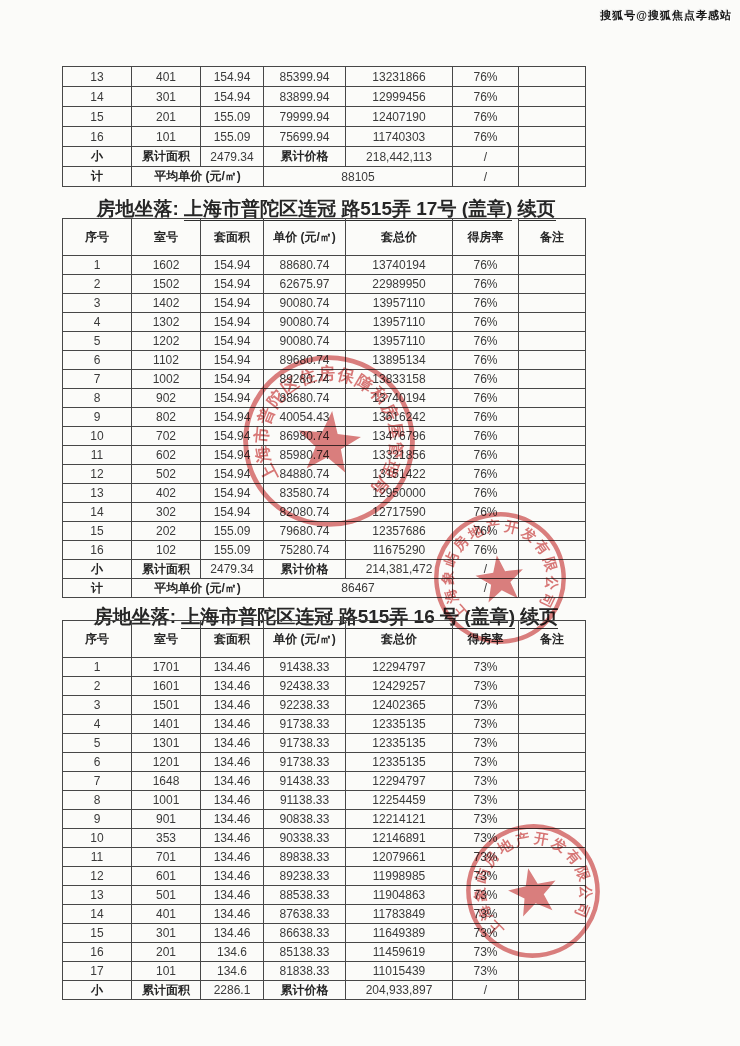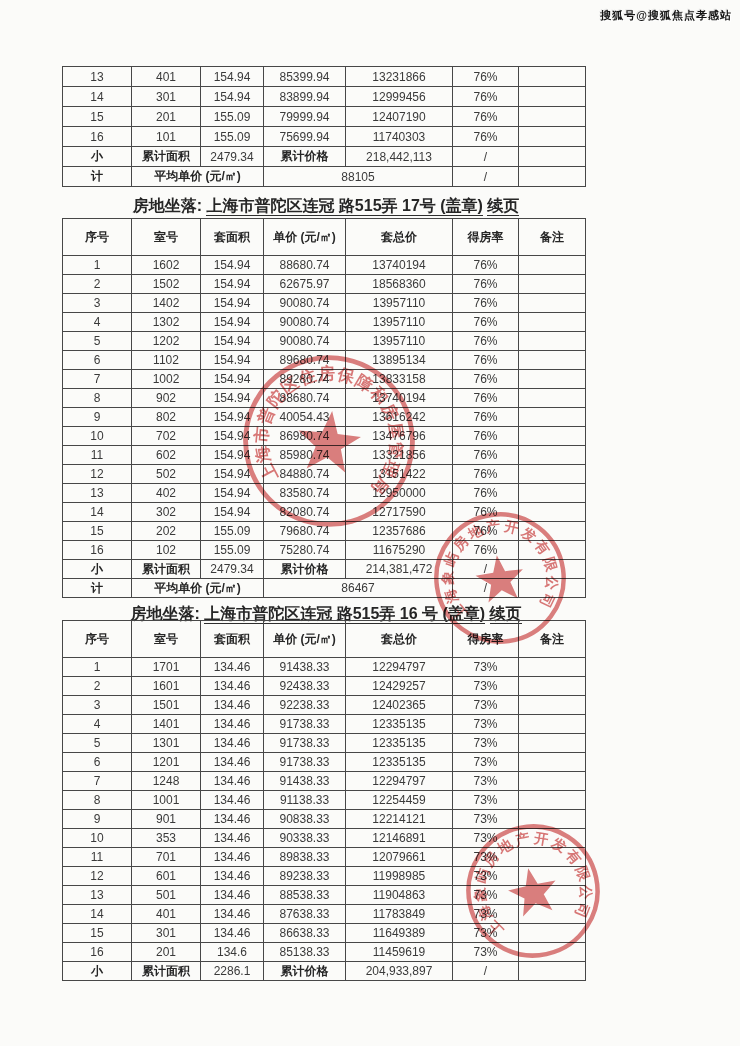--- a/index.html
+++ b/index.html
@@ -19,21 +19,21 @@
     font-size:12px;height:18px;padding:0 2px;overflow:hidden;white-space:nowrap;
   }
   .c-bold{font-weight:bold;color:#262626;}
   .t1{top:66px;}
   .t1 td{height:19px;}
   .t2{top:218px;}
   .t3{top:620px;}
   tbody.hdr td{height:36px;font-weight:bold;color:#262626;white-space:normal;line-height:1.2;border-radius:8px;}
   .caption{
     position:absolute;left:62px;width:528px;text-align:center;
-    font-size:16px;font-weight:bold;color:#262626;white-space:nowrap;
+    font-size:19px;font-weight:bold;color:#262626;white-space:nowrap;
   }
   .cap2{top:196px;}
   .cap3{top:604px;}
   .caption .addr{border-bottom:1.5px solid #2e2e2e;padding-bottom:1px;}
   .stamp{position:absolute;mix-blend-mode:multiply;opacity:.85;}
   .s1{left:232px;top:344px;width:194px;height:194px;transform:rotate(6deg);}
   .s2{left:426px;top:504px;width:148px;height:148px;transform:rotate(-8deg);}
   .s3{left:458px;top:816px;width:150px;height:150px;transform:rotate(-12deg);}
 </style>
 </head>
@@ -141,21 +141,21 @@
         <td>88680.74</td>
         <td>13740194</td>
         <td>76%</td>
         <td></td>
       </tr>
       <tr>
         <td>2</td>
         <td>1502</td>
         <td>154.94</td>
         <td>62675.97</td>
-        <td>18568360</td>
+        <td>22989950</td>
         <td>76%</td>
         <td></td>
       </tr>
       <tr>
         <td>3</td>
         <td>1402</td>
         <td>154.94</td>
         <td>90080.74</td>
         <td>13957110</td>
         <td>76%</td>
@@ -373,21 +373,21 @@
         <td>6</td>
         <td>1201</td>
         <td>134.46</td>
         <td>91738.33</td>
         <td>12335135</td>
         <td>73%</td>
         <td></td>
       </tr>
       <tr>
         <td>7</td>
-        <td>1248</td>
+        <td>1648</td>
         <td>134.46</td>
         <td>91438.33</td>
         <td>12294797</td>
         <td>73%</td>
         <td></td>
       </tr>
       <tr>
         <td>8</td>
         <td>1001</td>
         <td>134.46</td>
@@ -458,20 +458,29 @@
         <td>11649389</td>
         <td>73%</td>
         <td></td>
       </tr>
       <tr>
         <td>16</td>
         <td>201</td>
         <td>134.6</td>
         <td>85138.33</td>
         <td>11459619</td>
+        <td>73%</td>
+        <td></td>
+      </tr>
+      <tr>
+        <td>17</td>
+        <td>101</td>
+        <td>134.6</td>
+        <td>81838.33</td>
+        <td>11015439</td>
         <td>73%</td>
         <td></td>
       </tr>
       <tr>
         <td class="c-bold">小</td>
         <td class="c-bold">累计面积</td>
         <td>2286.1</td>
         <td class="c-bold">累计价格</td>
         <td>204,933,897</td>
         <td>/</td>

